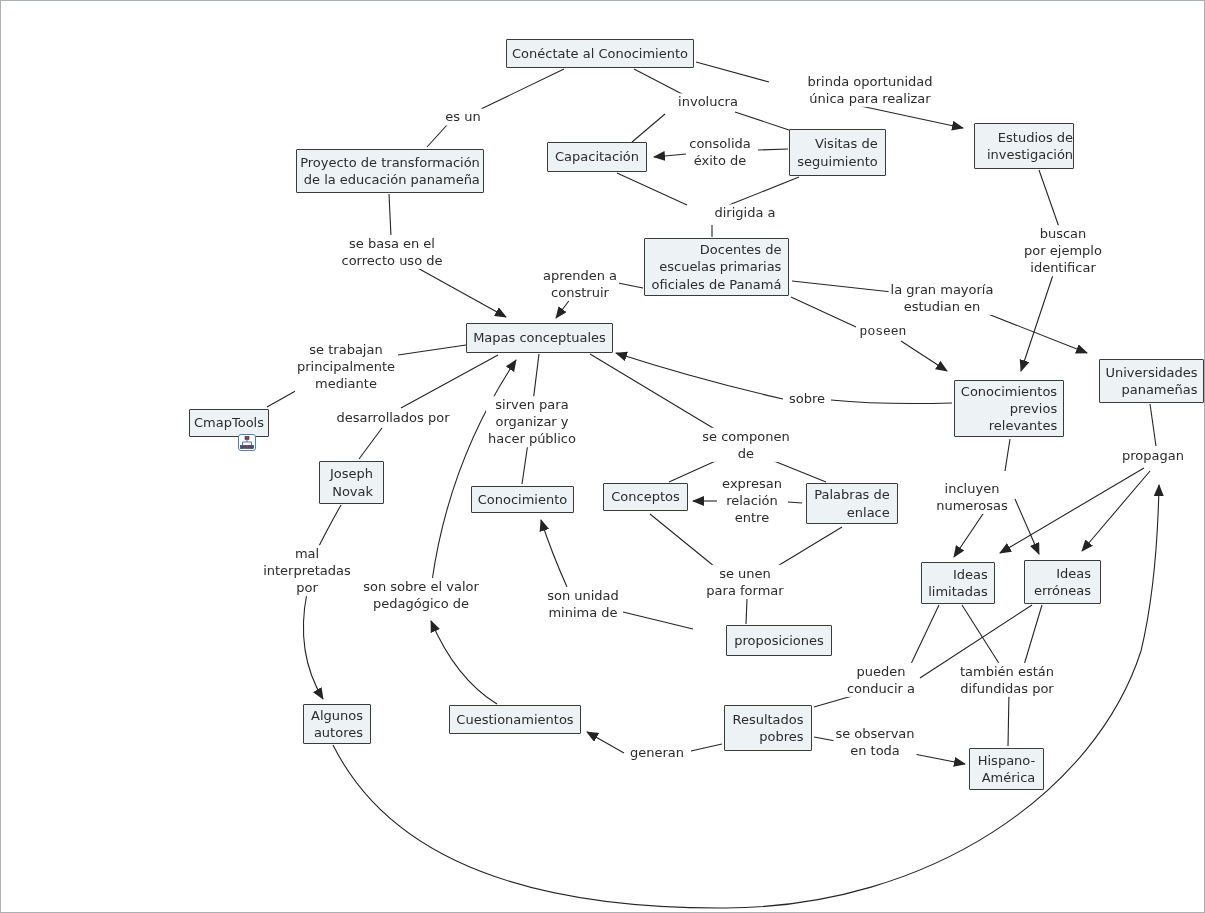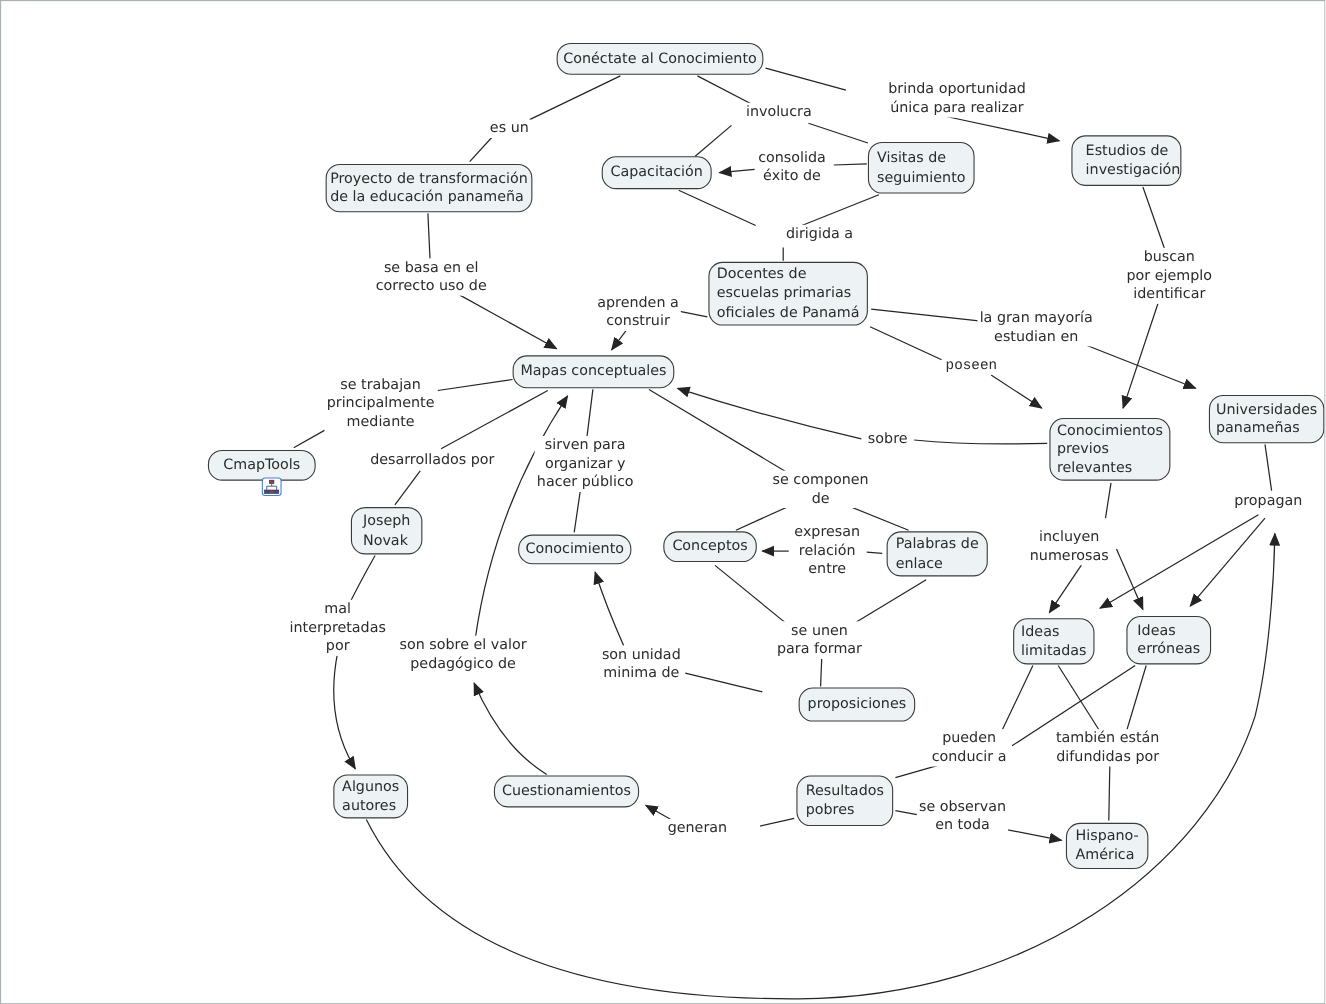--- a/index.html
+++ b/index.html
@@ -7,22 +7,22 @@
   }
   html,body{margin:0;padding:0;background:#fff;}
   #canvas{
     position:relative; width:1205px; height:913px; background:#fff;
     border:1px solid var(--canvas_border); box-sizing:border-box; overflow:hidden;
     font-family:"DejaVu Sans","Liberation Sans",sans-serif; color:var(--text);
   }
   #edge-layer{position:absolute;left:0;top:0;width:1205px;height:913px;}
   .node{
     position:absolute; box-sizing:border-box;
-    background:var(--node_fill); border:1.5px solid var(--node_border); border-radius:13px;
-    display:flex; align-items:center; justify-content:center; text-align:left;
+    background:var(--node_fill); border:1.5px solid var(--node_border); border-radius:1px;
+    display:flex; align-items:center; justify-content:center; text-align:right;
     font-size:13px; line-height:1.32; white-space:pre; color:var(--text); z-index:3;
   }
   #question-box{
     position:absolute; box-sizing:border-box;
     background:var(--node_fill); border:1.5px solid var(--node_border); border-radius:12px;
     display:flex; align-items:center; justify-content:center; text-align:center;
     font-size:13px; line-height:1.28; white-space:pre; z-index:3;
   }
   .link-label{
     position:absolute; transform:translate(-50%,-50%);
@@ -113,21 +113,21 @@
 de la educación panameña</div>
       <div class="node" style="left: 546px; top: 141px; width: 100px; height: 30px;">Capacitación</div>
       <div class="node" style="left: 788px; top: 128px; width: 97px; height: 47px;">Visitas de
 seguimiento</div>
       <div class="node" style="left: 973px; top: 122px; width: 100px; height: 46px; padding-left: 12px;">Estudios de
 investigación</div>
       <div class="node" style="left: 643px; top: 237px; width: 145px; height: 58px;">Docentes de
 escuelas primarias
 oficiales de Panamá</div>
       <div class="node" style="left: 465px; top: 322px; width: 147px; height: 30px;">Mapas conceptuales</div>
-      <div class="node" style="left: 188px; top: 408px; width: 98px; height: 28px;">CmapTools</div>
+      <div class="node" style="left: 188px; top: 408px; width: 80px; height: 28px;">CmapTools</div>
       <div class="resource-icon" style="left: 237px; top: 433px;">
         <svg width="14" height="13" viewBox="0 0 14 13">
           <rect x="5" y="0.5" width="4" height="3" fill="#943a55" stroke="#333" stroke-width="0.6"></rect>
           <path d="M7,3.5 V6 M2.5,9.5 V6 H11.5 V9.5" stroke="#33518f" stroke-width="0.8" fill="none"></path>
           <rect x="0.5" y="9.5" width="4" height="3" fill="#33518f" stroke="#333" stroke-width="0.6"></rect>
           <rect x="5" y="9.5" width="4" height="3" fill="#943a55" stroke="#333" stroke-width="0.6"></rect>
           <rect x="9.5" y="9.5" width="4" height="3" fill="#33518f" stroke="#333" stroke-width="0.6"></rect>
         </svg>
       </div>
       <div class="node" style="left: 318px; top: 460px; width: 65px; height: 43px;">Joseph
@@ -194,17 +194,17 @@
 minima de</div>
       <div class="link-label" style="left: 420px; top: 594px;">son sobre el valor
 pedagógico de</div>
       <div class="link-label" style="left: 306px; top: 570px;">mal
 interpretadas
 por</div>
       <div class="link-label" style="left: 880px; top: 679px;">pueden
 conducir a</div>
       <div class="link-label" style="left: 1006px; top: 679px;">también están
 difundidas por</div>
-      <div class="link-label" style="left: 633px; top: 752px;">generan</div>
+      <div class="link-label" style="left: 656px; top: 752px;">generan</div>
       <div class="link-label" style="left: 874px; top: 741px;">se observan
 en toda</div>
     </div>
 </div>
 
 </body></html>

